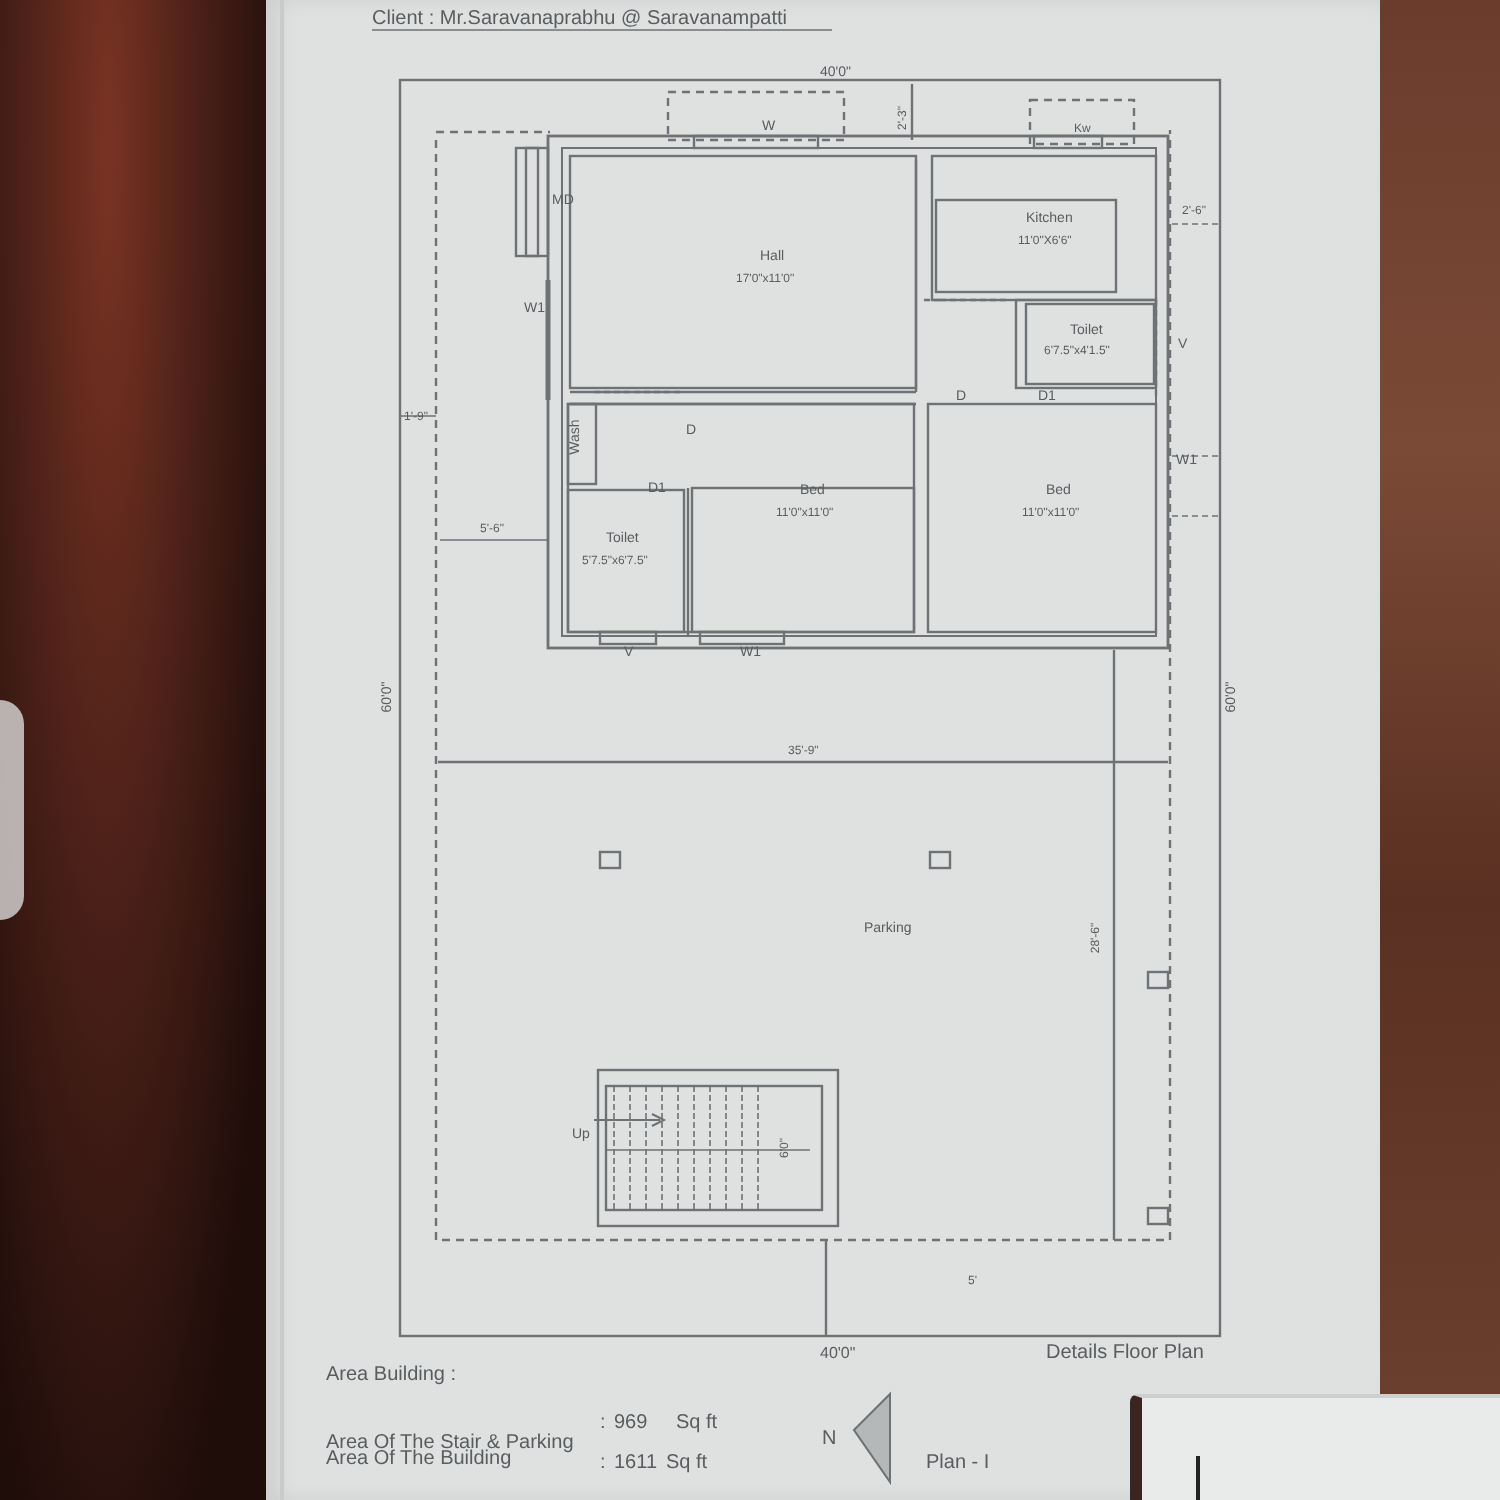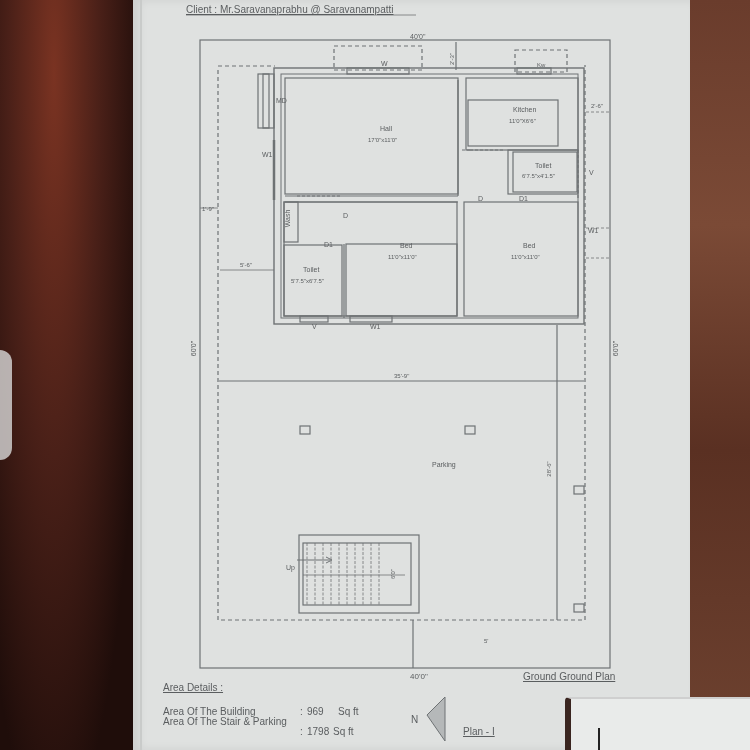--- a/index.html
+++ b/index.html
@@ -12,21 +12,21 @@
     background:radial-gradient(ellipse at 40% 10%,#7a3322 0%,#4a2018 40%,#1f0d0a 80%);}
   .bg-left-white{position:absolute;left:0;top:350px;width:12px;height:110px;background:#d8d8d8;border-radius:0 40px 40px 0;opacity:.8}
   .sheet{position:absolute;left:133px;top:0;width:557px;height:750px;background:#dfe1e0;
     box-shadow:inset 6px 0 10px rgba(0,0,0,.08);}
   .sheet-edge{position:absolute;left:140px;top:0;width:2px;height:750px;background:#c9cbca}
   .note-paper{position:absolute;left:565px;top:697px;width:185px;height:53px;background:#e9ebea;
     border-left:6px solid #3a2520;border-top:2px solid #cfcfcf;border-radius:4px 0 0 0;}
   .note-mark{position:absolute;left:598px;top:728px;width:2px;height:22px;background:#222;}
   .t{position:absolute;color:#5a5d5f;white-space:nowrap;line-height:1;}
   .s7{font-size:7px}.s6{font-size:6px}.s8{font-size:8px}.s10{font-size:10px}
-  .ul{text-decoration:underline}
+  .ul{}
   .vert{transform:rotate(-90deg);transform-origin:center}
   svg{position:absolute;left:0;top:0}
 </style>
 </head>
 <body>
 
 <div class="bg-left-glow"></div>
 <div class="bg-left-white"></div>
 <div class="bg-right"></div>
 
@@ -152,30 +152,30 @@
 <div class="t s7 vert" style="left:186px;top:345px">60'0"</div>
 <div class="t s7 vert" style="left:608px;top:345px">60'0"</div>
 <div class="t s6" style="left:394px;top:373px">35'-9"</div>
 <div class="t s7" style="left:432px;top:461px">Parking</div>
 <div class="t s6 vert" style="left:541px;top:466px">28'-6"</div>
 <div class="t s7" style="left:286px;top:564px">Up</div>
 <div class="t s6 vert" style="left:388px;top:571px">6'0"</div>
 <div class="t s6" style="left:484px;top:638px">5'</div>
 
 <div class="t s8" style="left:410px;top:673px">40'0"</div>
-<div class="t s10 ul" style="left:523px;top:672px">Ground Ground Plan</div>
-<div class="t s10 ul" style="left:163px;top:683px">Area Details :</div>
+<div class="t s10 ul" style="left:523px;top:672px">Details Floor Plan</div>
+<div class="t s10 ul" style="left:163px;top:683px">Area Building :</div>
 
-<div class="t s10" style="left:163px;top:707px">Area Of The Building</div>
+<div class="t s10" style="left:163px;top:725px">Area Of The Building</div>
 <div class="t s10" style="left:300px;top:707px">:</div>
 <div class="t s10" style="left:307px;top:707px">969</div>
 <div class="t s10" style="left:338px;top:707px">Sq ft</div>
 
 <div class="t s10" style="left:163px;top:717px">Area Of The Stair &amp; Parking</div>
 <div class="t s10" style="left:300px;top:727px">:</div>
-<div class="t s10" style="left:307px;top:727px">1798</div>
+<div class="t s10" style="left:307px;top:727px">1611</div>
 <div class="t s10" style="left:333px;top:727px">Sq ft</div>
 
 <div class="t s10" style="left:411px;top:715px">N</div>
 <div class="t s10 ul" style="left:463px;top:727px">Plan - I</div>
 
 <div class="note-paper"></div>
 <div class="note-mark"></div>
 
 </body></html>

